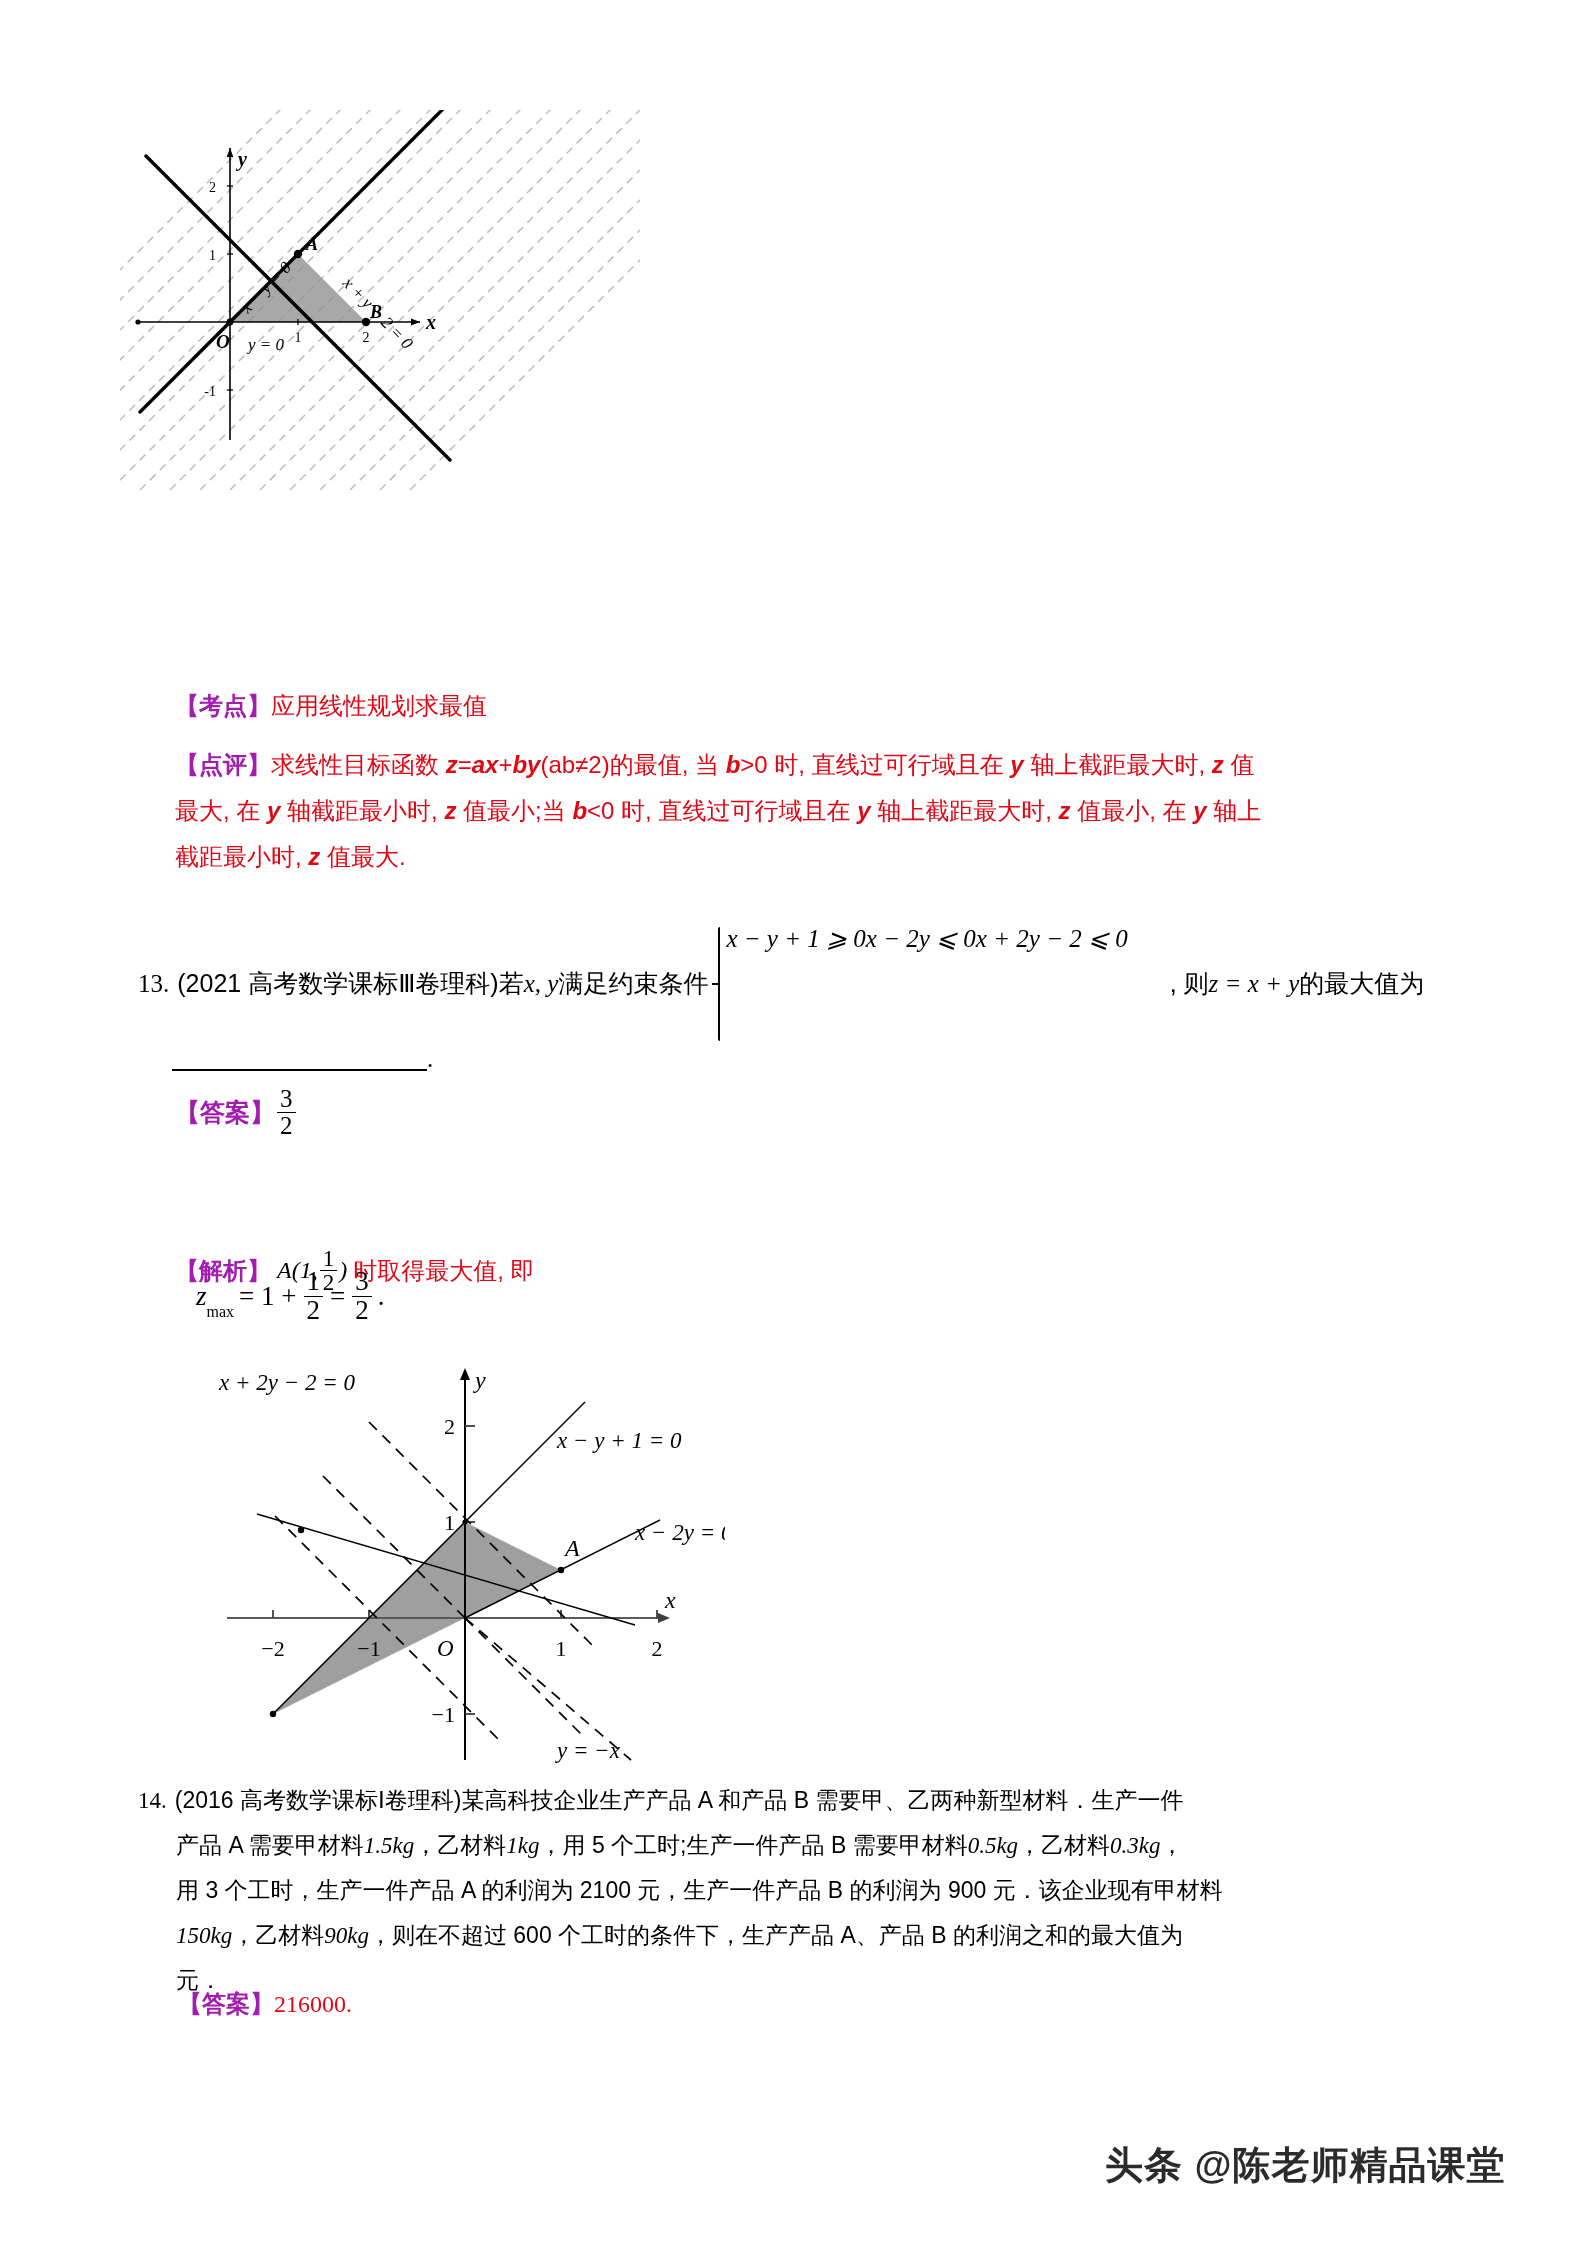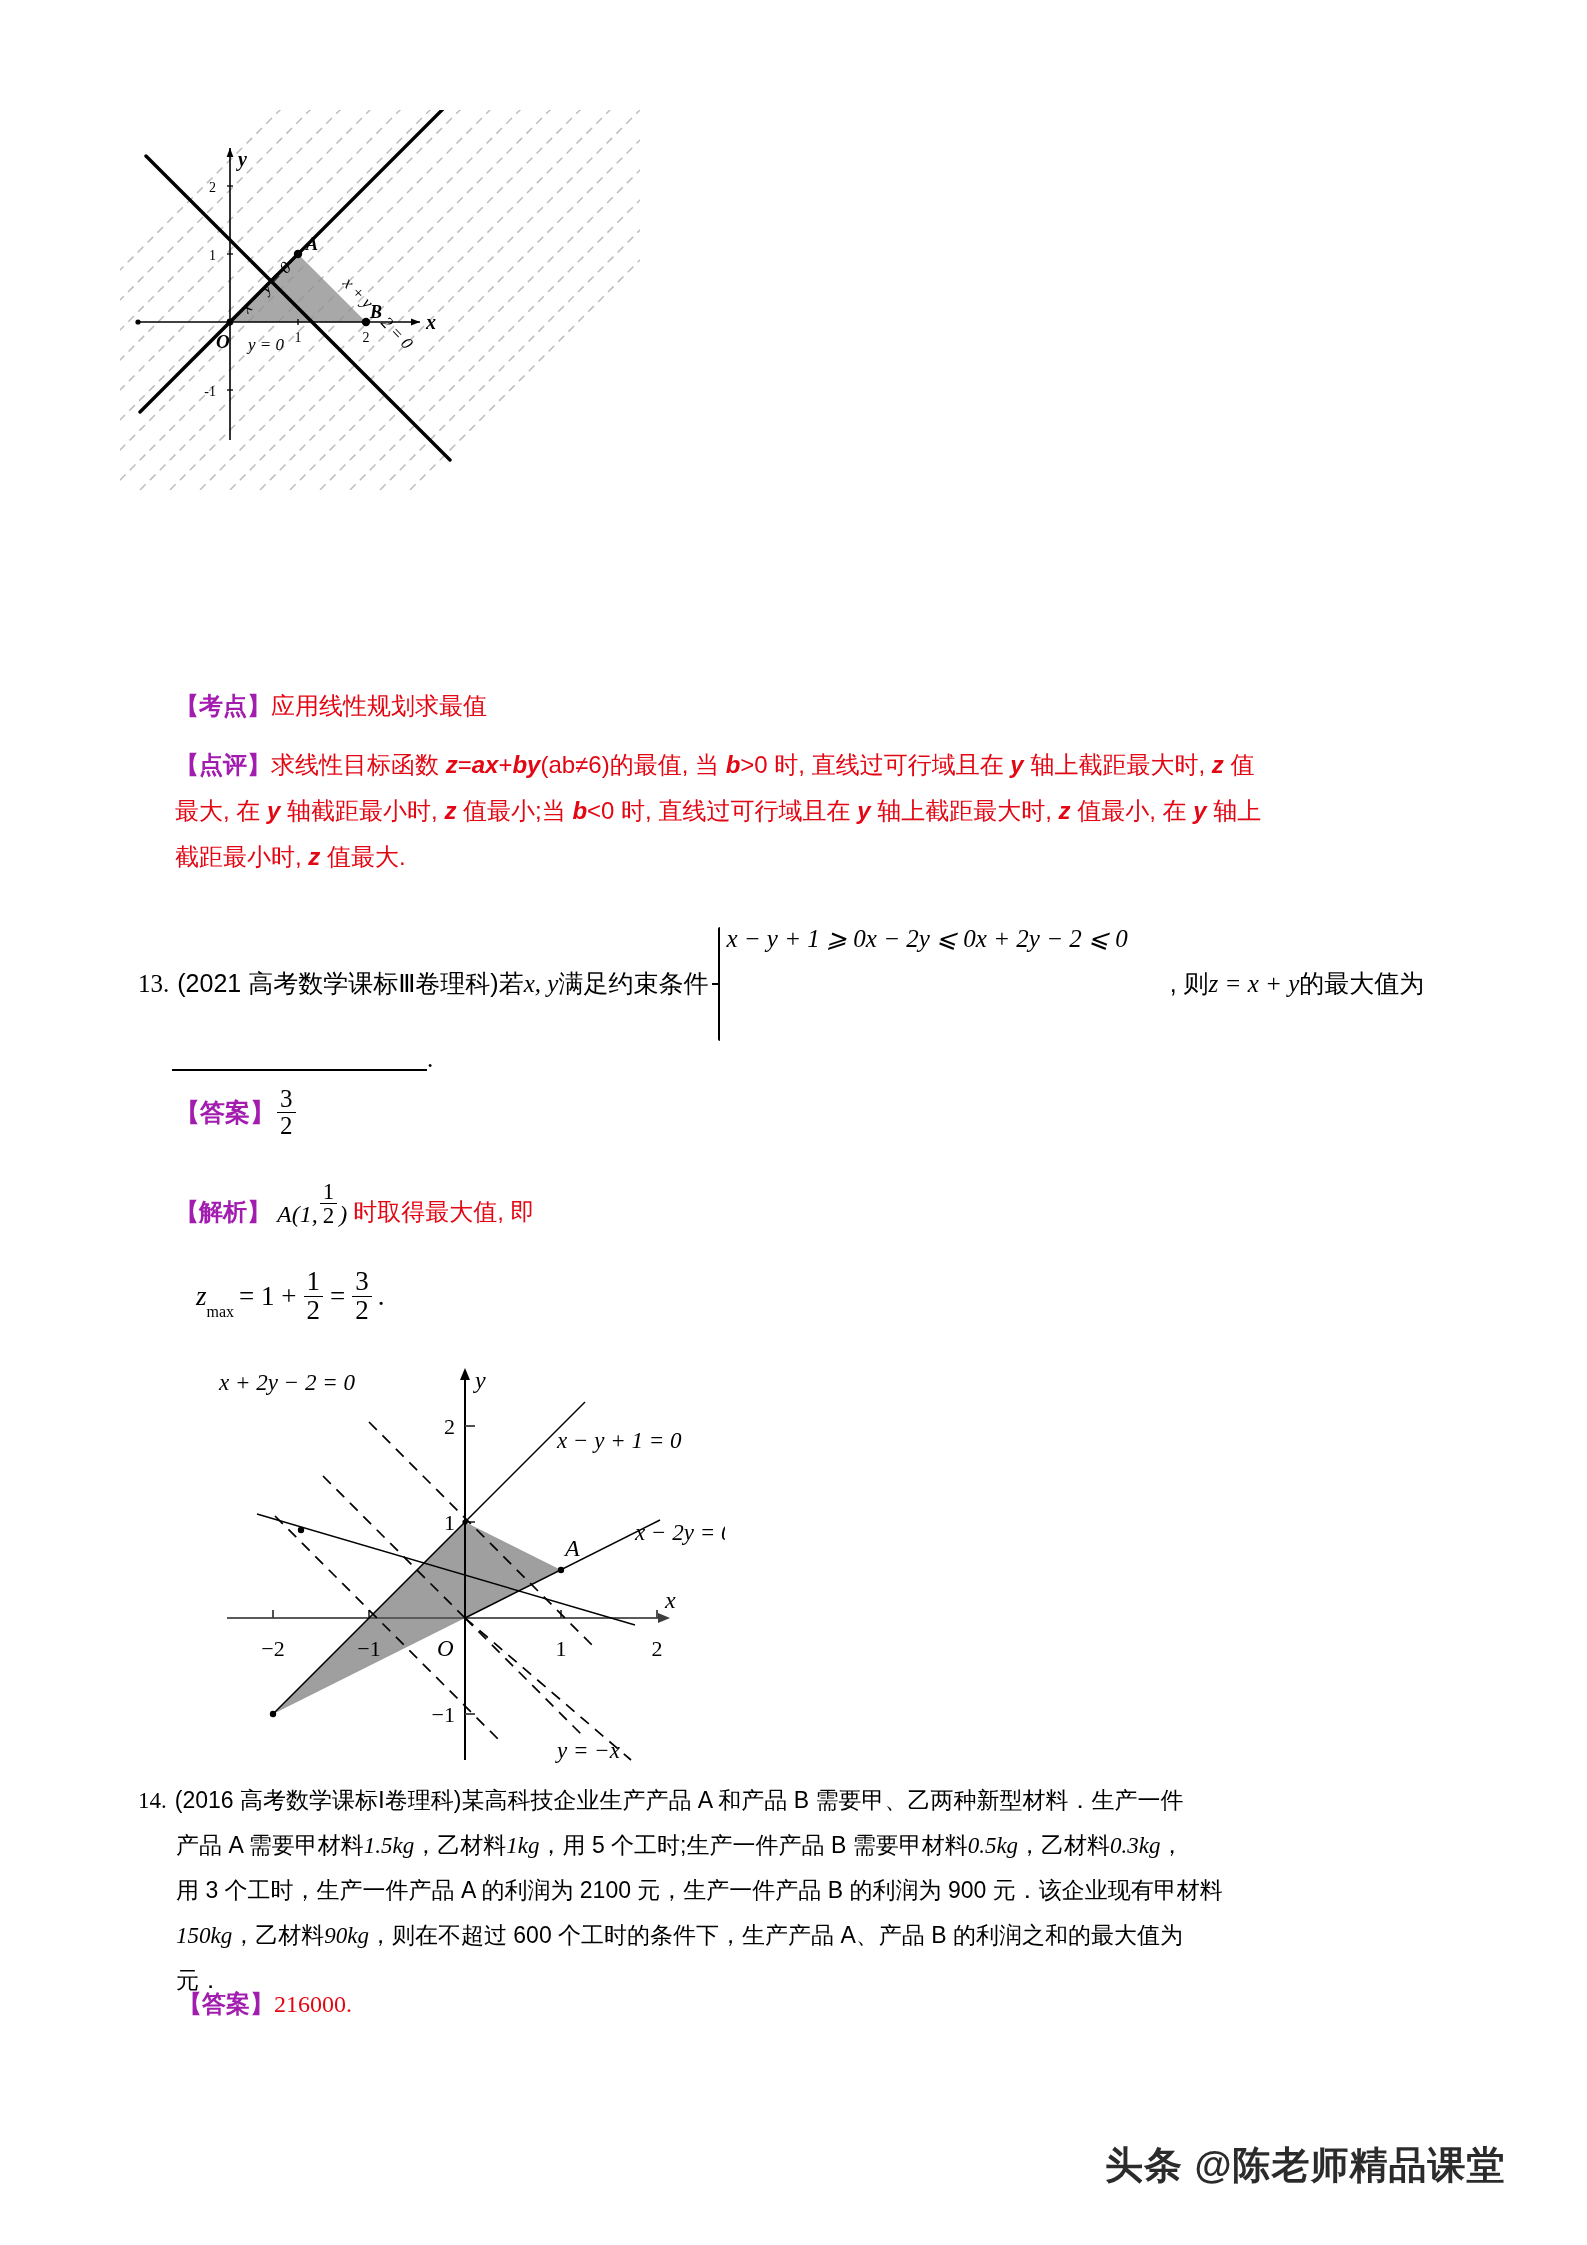--- a/index.html
+++ b/index.html
@@ -183,21 +183,21 @@
       <text x="128" y="240" font-family="Liberation Serif, serif" font-style="italic" font-size="17" fill="#000">y = 0</text>
     </svg>
   </div>
 
   <div class="blk" style="left:175px; top:694px; font-size:24px; line-height:1.0;">
     <span class="tag">【考点】</span><span class="cn red">应用线性规划求最值</span>
   </div>
 
   <div class="blk cn red" style="left:175px; top:742px; width:1010px; font-size:24px; line-height:46px;">
     <div style="white-space:nowrap;">
-      <span class="tag">【点评】</span><span>求线性目标函数 </span><span class="bi">z</span><span>=</span><span class="bi">ax</span><span>+</span><span class="bi">by</span><span>(ab≠6)</span><span>的最值, 当 </span><span class="bi">b</span><span>&gt;0 </span><span>时, 直线过可行域且在 </span><span class="bi">y</span><span> 轴上截距最大时, </span><span class="bi">z</span><span> 值</span>
+      <span class="tag">【点评】</span><span>求线性目标函数 </span><span class="bi">z</span><span>=</span><span class="bi">ax</span><span>+</span><span class="bi">by</span><span>(ab≠2)</span><span>的最值, 当 </span><span class="bi">b</span><span>&gt;0 </span><span>时, 直线过可行域且在 </span><span class="bi">y</span><span> 轴上截距最大时, </span><span class="bi">z</span><span> 值</span>
     </div>
     <div style="white-space:nowrap;">
       <span>最大, 在 </span><span class="bi">y</span><span> 轴截距最小时, </span><span class="bi">z</span><span> 值最小;当 </span><span class="bi">b</span><span>&lt;0 </span><span>时, 直线过可行域且在 </span><span class="bi">y</span><span> 轴上截距最大时, </span><span class="bi">z</span><span> 值最小, 在 </span><span class="bi">y</span><span> 轴上</span>
     </div>
     <div style="white-space:nowrap;">
       <span>截距最小时, </span><span class="bi">z</span><span> 值最大.</span>
     </div>
   </div>
 
   <div class="blk" style="left:138px; top:925px; width:1060px; font-size:25px; line-height:1.1;">
@@ -228,21 +228,21 @@
   </div>
 
   <div class="blk" style="left:175px; top:1086px; font-size:25px; display:flex; align-items:center;">
     <span class="tag">【答案】</span>
     <span class="frac" style="font-size:25px;">
       <span class="num">3</span>
       <span class="den">2</span>
     </span>
   </div>
 
-  <div class="blk" style="left:175px; top:1180px; font-size:24px; display:flex; align-items:flex-end; white-space:nowrap;">
+  <div class="blk" style="left:175px; top:1247px; font-size:24px; display:flex; align-items:center; white-space:nowrap;">
     <span class="tag">【解析】</span>
     <span class="it" style="margin-left:6px;">A</span>
     <span class="it">(1,</span>
     <span class="frac sm" style="font-size:23px;">
       <span class="num">1</span>
       <span class="den">2</span>
     </span>
     <span class="it">)</span>
     <span class="cn red" style="margin-left:6px;"> 时取得最大值, 即</span>
   </div>

